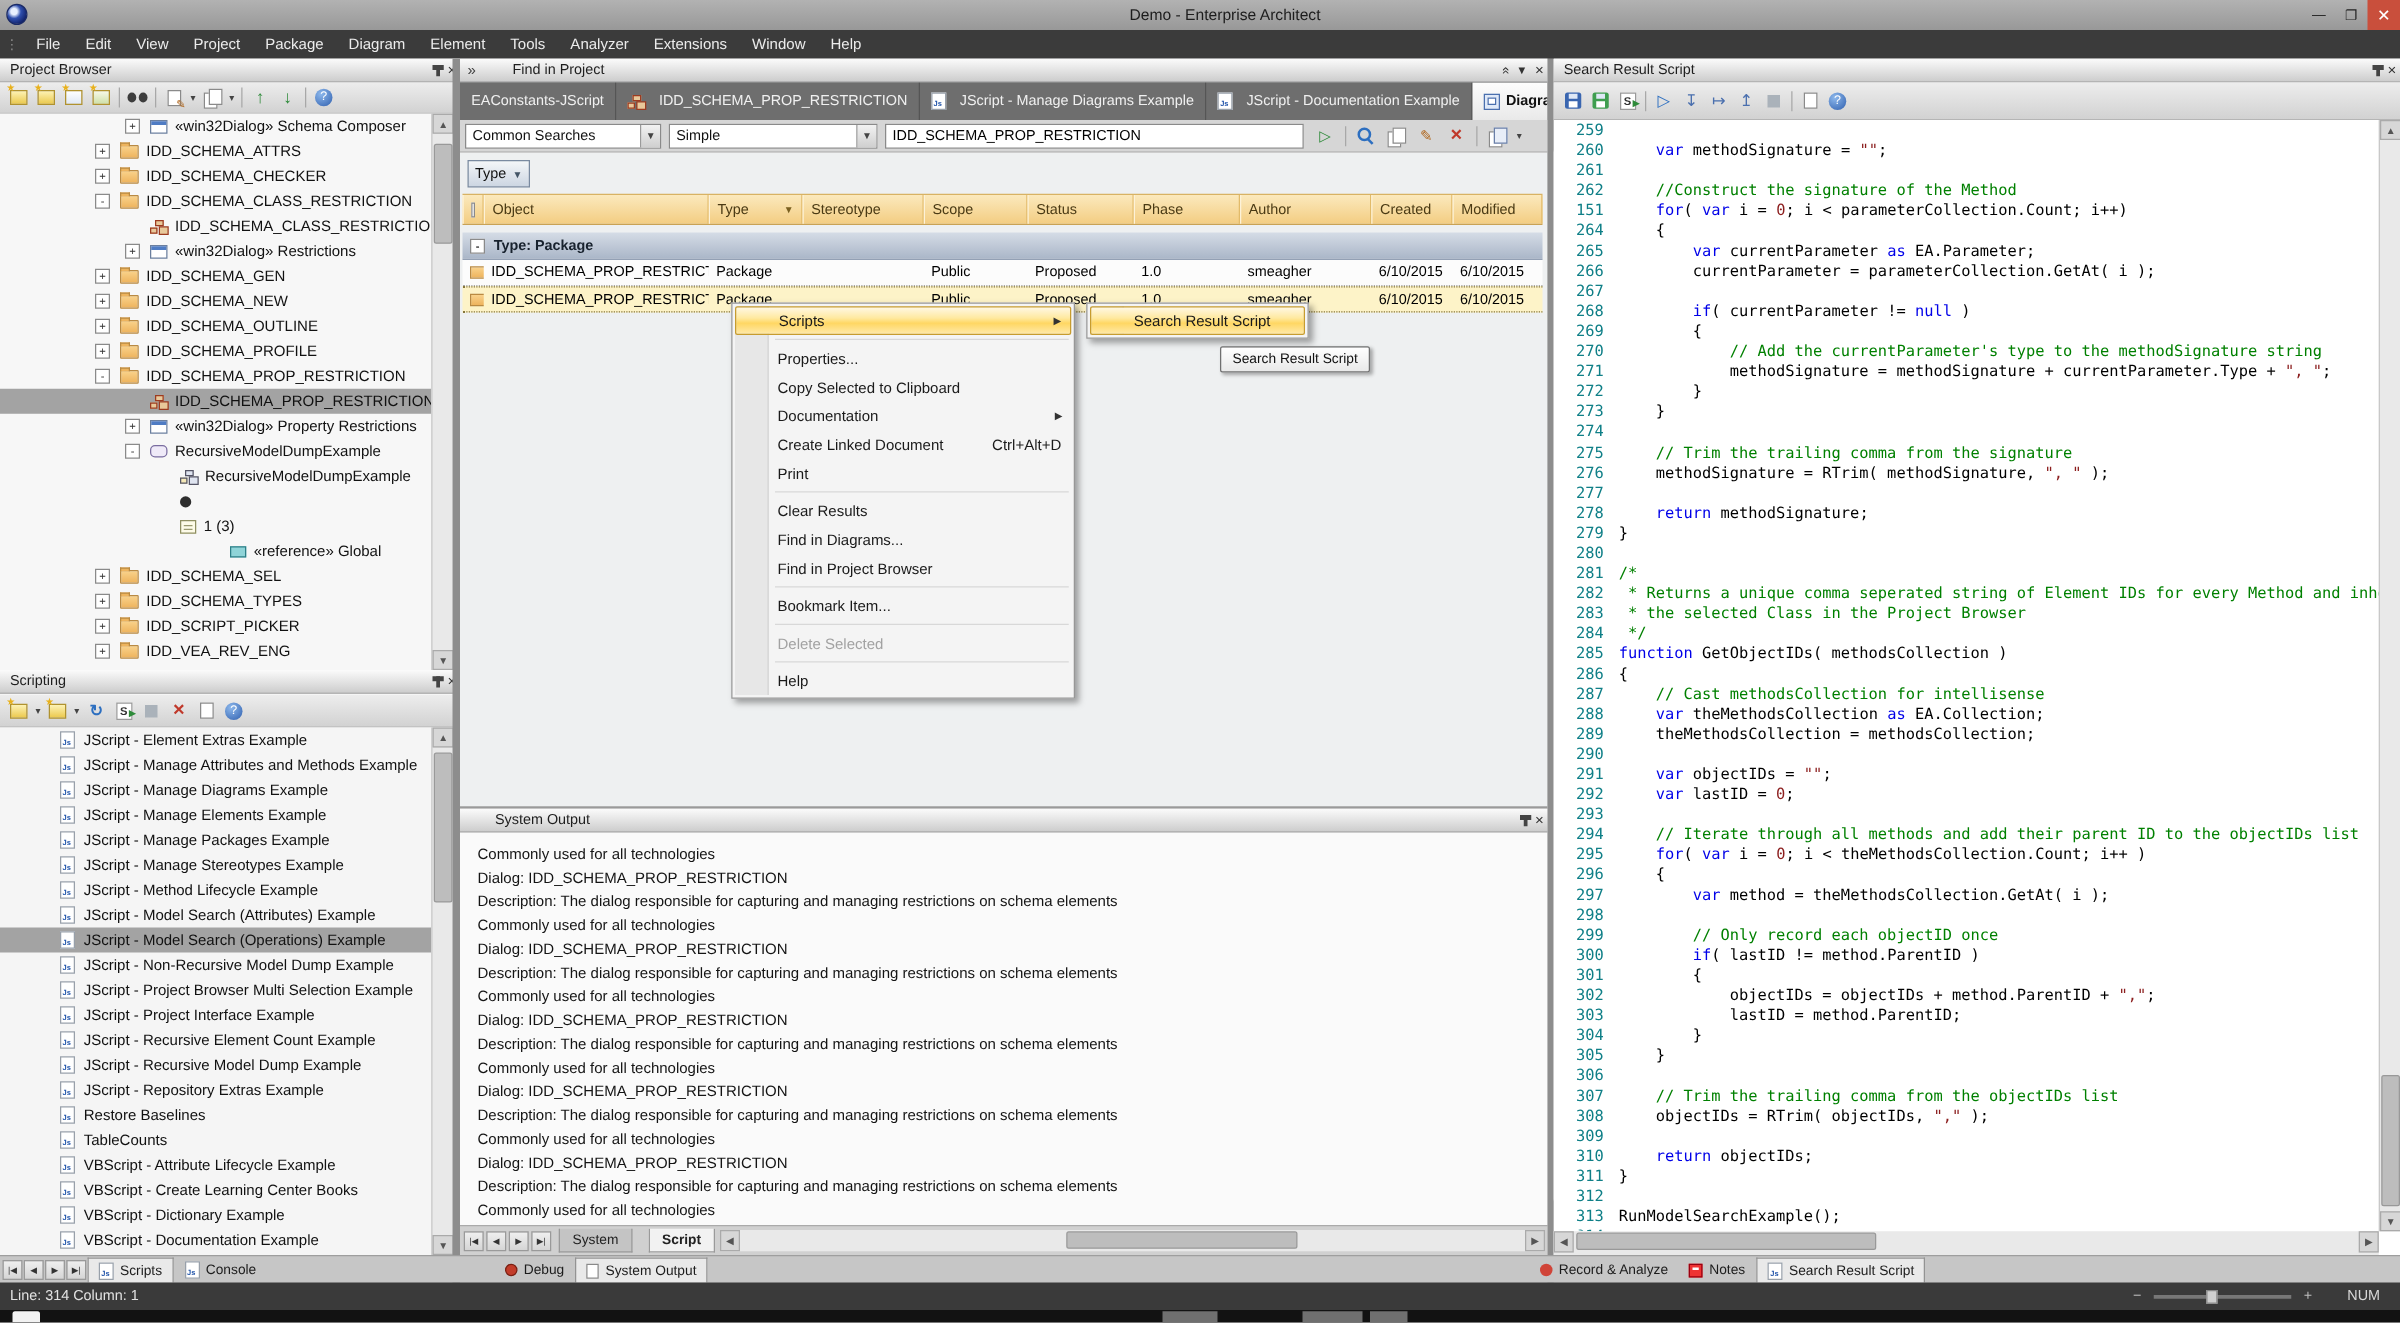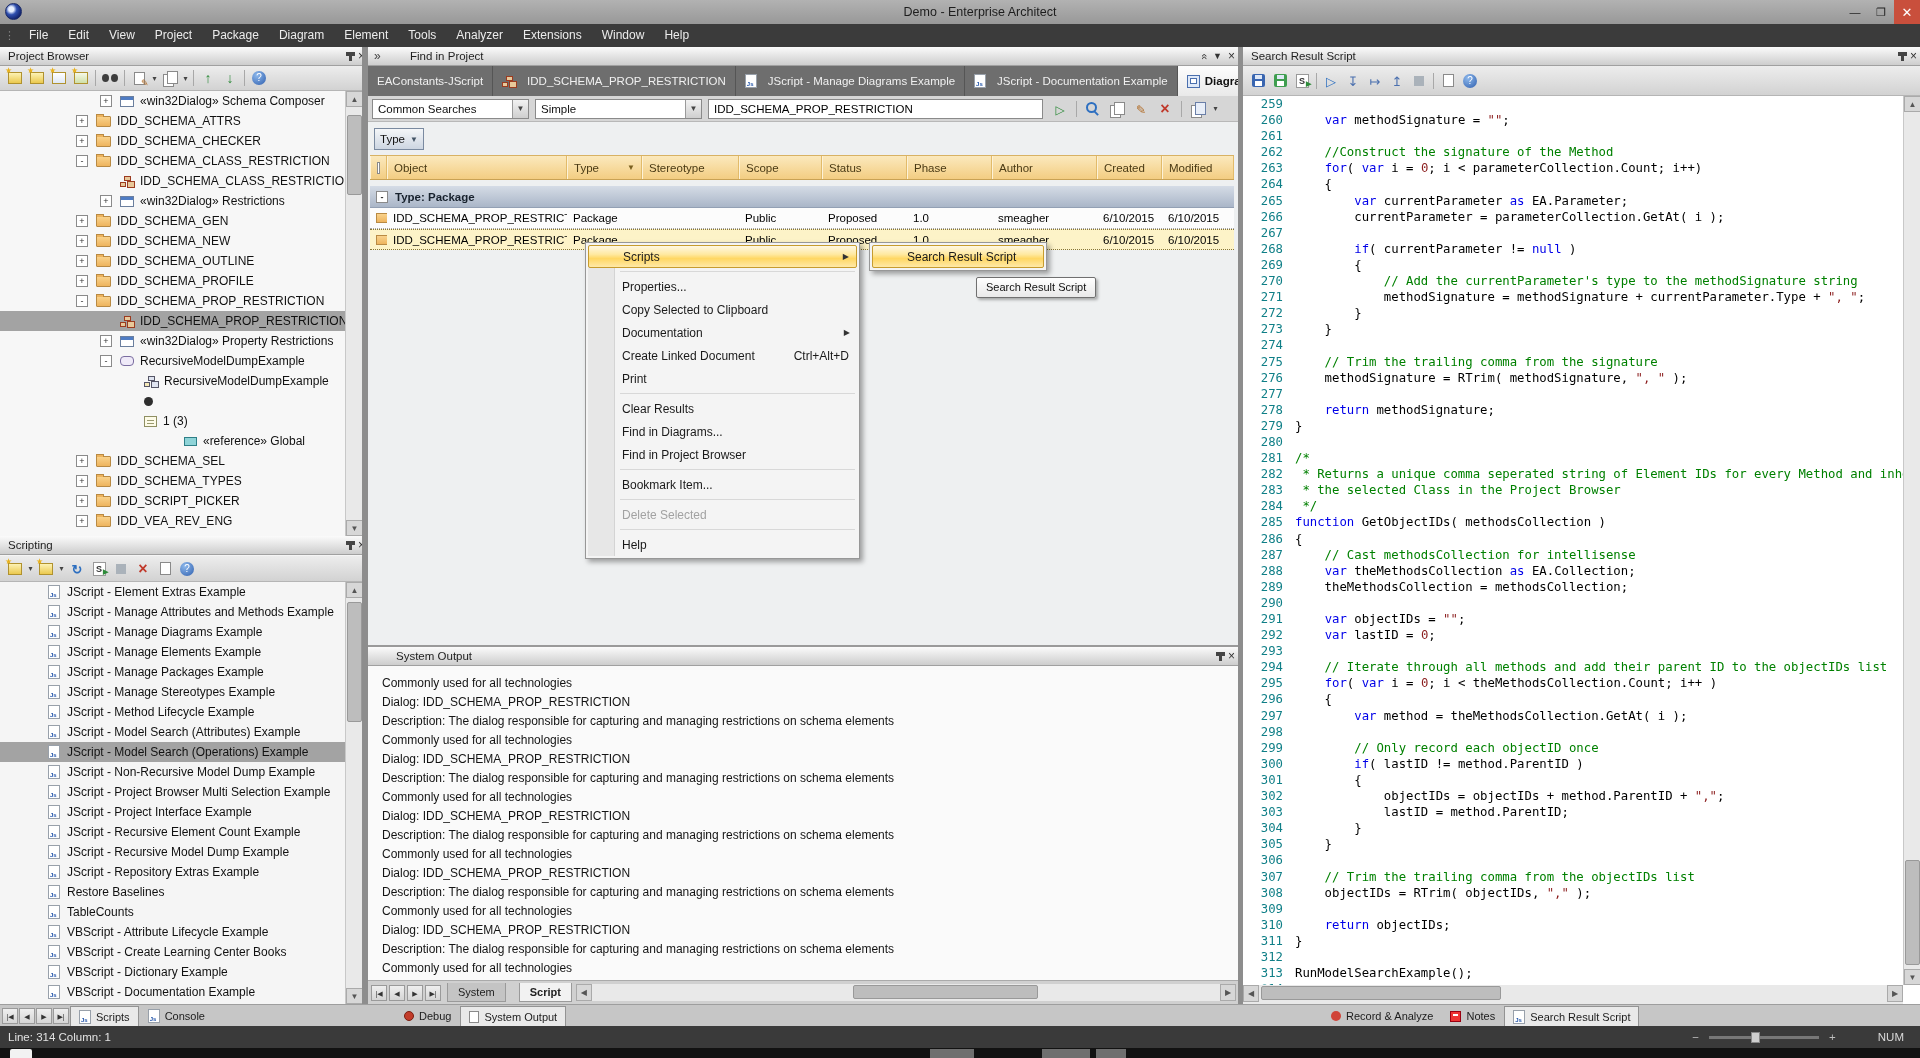--- a/index.html
+++ b/index.html
@@ -735,21 +735,21 @@
         </span>
         <span class="tb-btn">
           <span class="gi i-help"></span>
         </span>
       </div>
     <div class="code" id="code-lines">
         <div class="crow"><span class="ln">259</span><span class="ct"></span></div>
         <div class="crow"><span class="ln">260</span><span class="ct">    <span class="kw">var</span> methodSignature = <span class="st">""</span>;</span></div>
         <div class="crow"><span class="ln">261</span><span class="ct"></span></div>
         <div class="crow"><span class="ln">262</span><span class="ct"><span class="cm">    //Construct the signature of the Method</span></span></div>
-        <div class="crow"><span class="ln">263</span><span class="ct">    <span class="kw">for</span>( <span class="kw">var</span> i = <span class="nm">0</span>; i &lt; parameterCollection.Count; i++)</span></div>
+        <div class="crow"><span class="ln">151</span><span class="ct">    <span class="kw">for</span>( <span class="kw">var</span> i = <span class="nm">0</span>; i &lt; parameterCollection.Count; i++)</span></div>
         <div class="crow"><span class="ln">264</span><span class="ct">    {</span></div>
         <div class="crow"><span class="ln">265</span><span class="ct">        <span class="kw">var</span> currentParameter <span class="kw">as</span> EA.Parameter;</span></div>
         <div class="crow"><span class="ln">266</span><span class="ct">        currentParameter = parameterCollection.GetAt( i );</span></div>
         <div class="crow"><span class="ln">267</span><span class="ct"></span></div>
         <div class="crow"><span class="ln">268</span><span class="ct">        <span class="kw">if</span>( currentParameter != <span class="kw">null</span> )</span></div>
         <div class="crow"><span class="ln">269</span><span class="ct">        {</span></div>
         <div class="crow"><span class="ln">270</span><span class="ct"><span class="cm">            // Add the currentParameter's type to the methodSignature string</span></span></div>
         <div class="crow"><span class="ln">271</span><span class="ct">            methodSignature = methodSignature + currentParameter.Type + <span class="st">", "</span>;</span></div>
         <div class="crow"><span class="ln">272</span><span class="ct">        }</span></div>
         <div class="crow"><span class="ln">273</span><span class="ct">    }</span></div>
@@ -878,21 +878,21 @@
     <span class="dock-group" style="left:396px;" id="dock-mid">
         <span class="dock-tab">
           <span class="gi i-debug"></span>
           <span>Debug</span>
         </span>
         <span class="dock-tab active">
           <span class="gi i-system-output"></span>
           <span>System Output</span>
         </span>
       </span>
-    <span class="dock-group" style="left:1323px;" id="dock-right">
+    <span class="dock-group" style="left:1224px;" id="dock-right">
         <span class="dock-tab">
           <span class="gi i-record-analyze"></span>
           <span>Record &amp; Analyze</span>
         </span>
         <span class="dock-tab">
           <span class="gi i-notes"></span>
           <span>Notes</span>
         </span>
         <span class="dock-tab active">
           <span class="gi i-script"></span>
@@ -902,21 +902,21 @@
   </div>
 
   <div class="statusbar">
     <span class="sb-left">Line: 314 Column: 1</span>
     <span class="sb-right">
       <span style="color:#bdbdbd;">−</span>
       <span class="sb-slider">
           <span class="sth"></span>
         </span>
       <span style="color:#bdbdbd;">+</span>
-      <span style="margin-left:32px;color:#d8d8d8;">NUM</span>
+      <span style="margin-left:18px;color:#d8d8d8;">NUM</span>
     </span>
   </div>
 
   <div class="taskstrip">
     <span class="task-ico"></span>
     <span class="task-b" style="left:930px;width:44px;"></span>
     <span class="task-b" style="left:1042px;width:48px;"></span>
     <span class="task-b" style="left:1096px;width:30px;"></span>
   </div>
 

